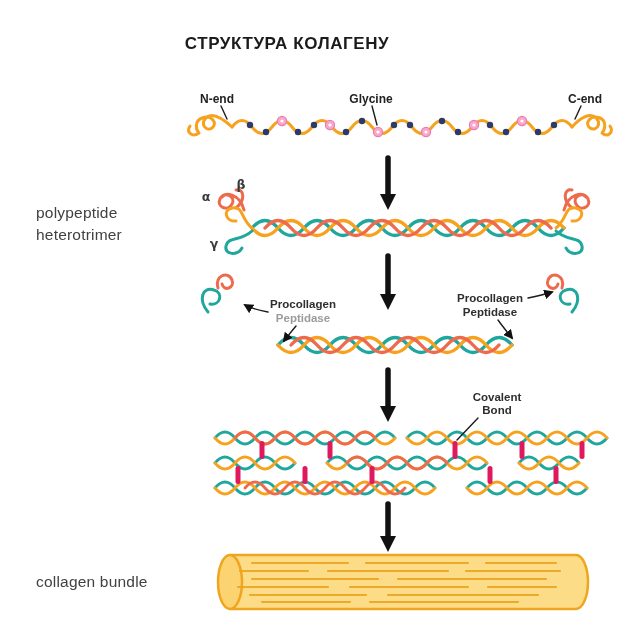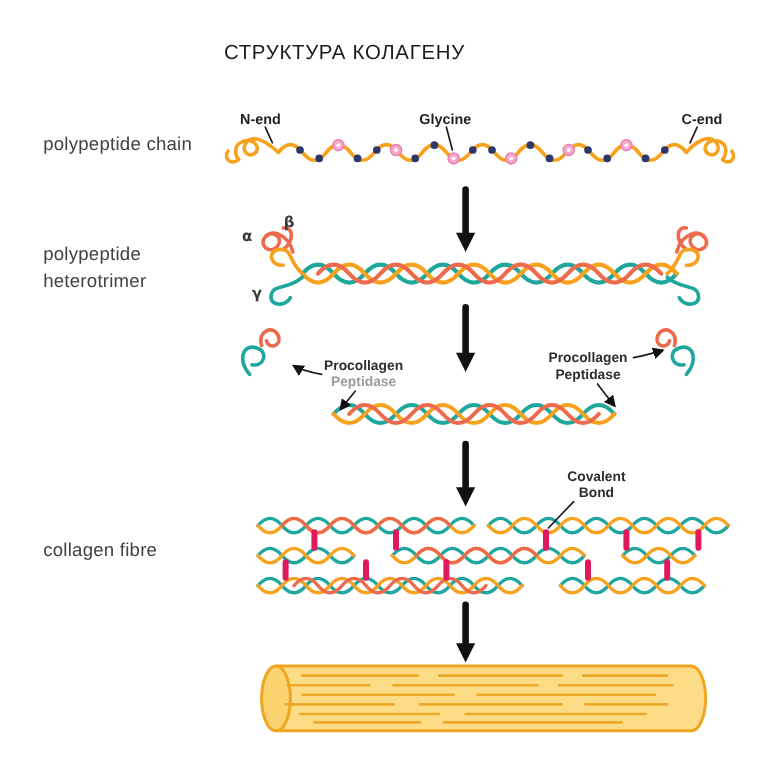--- a/index.html
+++ b/index.html
@@ -1,37 +1,36 @@
 <!DOCTYPE html>
 <html><head>
 <meta charset="utf-8">
 <style>
   html,body{margin:0;padding:0;background:#fff}
   .canvas{position:relative;width:640px;height:640px;background:#fff;font-family:"Liberation Sans",sans-serif;overflow:hidden}
-  .title{position:absolute;top:34px;left:0;width:574px;text-align:center;font-size:17px;font-weight:400;letter-spacing:.6px;color:#1b1b1b}
+  .title{position:absolute;top:34px;left:0;width:574px;text-align:center;font-size:17px;font-weight:700;letter-spacing:.6px;color:#1b1b1b}
   .stage-label{position:absolute;left:36px;width:134px;font-size:15.5px;line-height:1.42;color:#414141;letter-spacing:.2px}
   svg.diagram{position:absolute;top:0;left:0}
   .ann{font-family:"Liberation Sans",sans-serif;font-size:12px;font-weight:700;fill:#222}
   .ann-sm{font-family:"Liberation Sans",sans-serif;font-size:11.5px;font-weight:700;fill:#2e2e2e}
   .ann-gray{fill:#9b9b9b}
   .greek{font-family:"DejaVu Sans",sans-serif;font-size:12.5px;font-weight:700;fill:#3a3a3a}
   .strand{fill:none;stroke-linecap:round;stroke-linejoin:round}
   .pointer{stroke:#1c1c1c;stroke-width:1.4;fill:none;stroke-linecap:round}
   .bigarrow{stroke:#111;stroke-width:5.5;stroke-linecap:round}
 </style>
 </head>
 <body>
 
 <div class="canvas">
 
   <div class="title">СТРУКТУРА КОЛАГЕНУ</div>
 
-  <div class="stage-label" style="top:110px">polypeptide chain</div>
   <div class="stage-label" style="top:202px">polypeptide heterotrimer</div>
-  <div class="stage-label" style="top:448px">collagen fibre</div>
+  <div class="stage-label" style="top:571px">collagen bundle</div>
 
   <svg class="diagram" width="640" height="640" viewBox="0 0 640 640">
     <defs>
       <marker id="ah" viewBox="0 0 10 10" refX="8" refY="5" markerWidth="7" markerHeight="7" orient="auto-start-reverse">
         <path d="M0 0 L10 5 L0 10 z" fill="#111"></path>
       </marker>
     </defs>
 
     <g>
       <path class="strand" stroke="#F6A21E" stroke-width="3" d="M232 127 q10 -13 20 0 t20 0 t20 0 t20 0 t20 0 t20 0 t20 0 t20 0 t20 0 t20 0 t20 0 t20 0 t20 0 t20 0 t20 0 t20 0 t20 0"></path>

